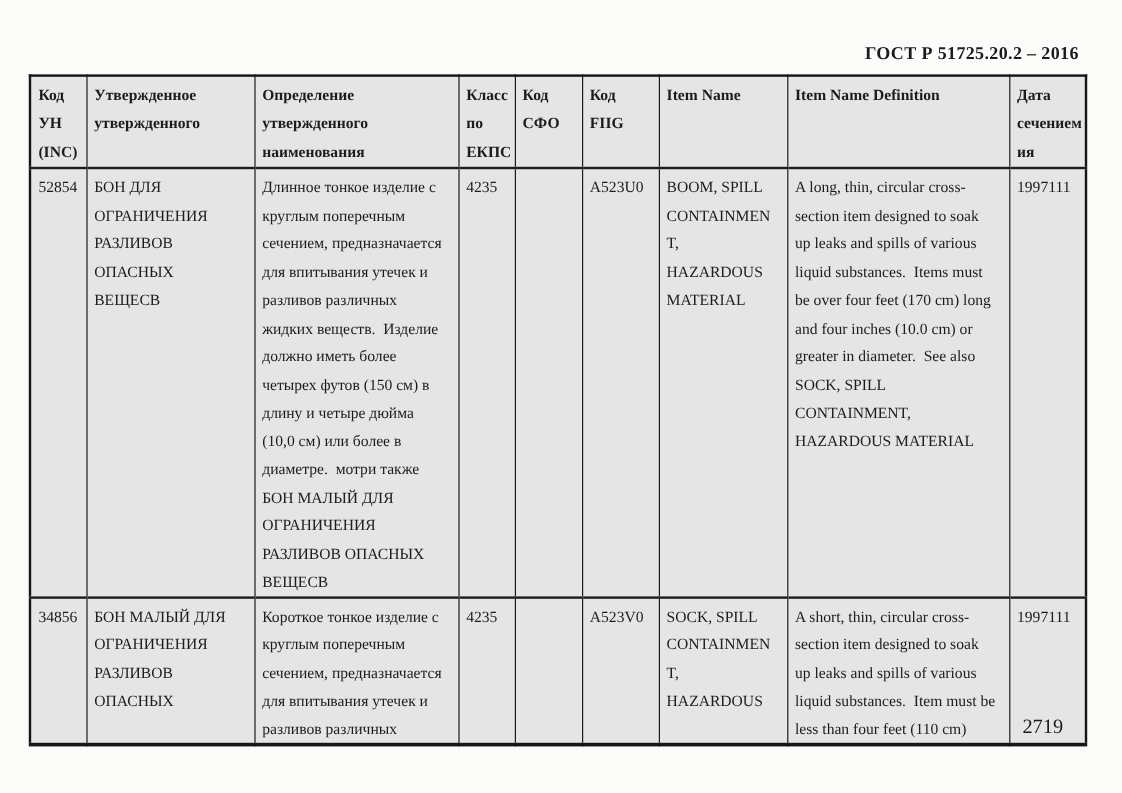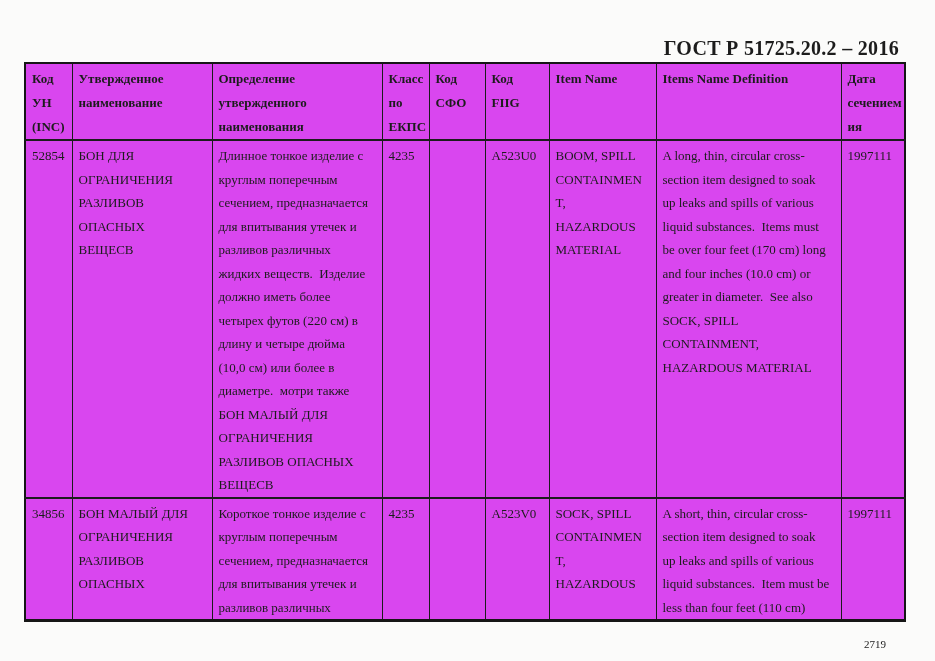--- a/index.html
+++ b/index.html
@@ -13,31 +13,31 @@
     position: relative;
     overflow: hidden;
     font-family: "Liberation Serif", "DejaVu Serif", serif;
     color: #1c1c1c;
   }
   .doc-title {
     position: absolute;
     top: 37px;
     right: 36px;
     font-weight: bold;
-    font-size: 20px;
+    font-size: 15px;
     letter-spacing: 0.3px;
     white-space: pre;
   }
   table.gost {
     position: absolute;
     left: 24px;
     top: 62px;
     border-collapse: collapse;
     table-layout: fixed;
-    background: #d946ef;
+    background: #e5e5e5;
     border: 2.5px solid #161616;
     border-bottom-width: 3px;
   }
   table.gost td {
     border: 1.5px solid #1c1c1c;
     vertical-align: top;
     padding: 3px 2px 0 6px;
     font-size: 13px;
     line-height: 23.5px;
     white-space: pre;
@@ -47,23 +47,23 @@
     font-weight: bold;
     line-height: 24px;
     border-bottom-width: 2px;
   }
   tr.r-head { height: 73px; }
   tr.r-1 { height: 351px; }
   tr.r-1 td { border-bottom-width: 2px; }
   tr.r-2 { height: 108px; }
   .page-number {
     position: absolute;
-    top: 638px;
+    top: 596px;
     right: 49px;
-    font-size: 11px;
+    font-size: 17px;
   }
 </style>
 </head>
 <body>
 
 <div class="doc-title">ГОСТ Р 51725.20.2 – 2016</div>
 
 <table class="gost">
   <colgroup>
     <col style="width:47px">
@@ -75,52 +75,52 @@
     <col style="width:107px">
     <col style="width:185px">
     <col style="width:62px">
   </colgroup>
   <tbody>
     <tr class="r-head">
       <td>Код
 УН
 (INC)</td>
       <td>Утвержденное
-наименование</td>
+утвержденного</td>
       <td>Определение
 утвержденного
 наименования</td>
       <td>Класс
 по
 ЕКПС</td>
       <td>Код
 СФО</td>
       <td>Код
 FIIG</td>
       <td>Item Name</td>
-      <td>Items Name Definition</td>
+      <td>Item Name Definition</td>
       <td>Дата
 сечением
 ия</td>
     </tr>
     <tr class="r-1">
       <td>52854</td>
       <td>БОН ДЛЯ
 ОГРАНИЧЕНИЯ
 РАЗЛИВОВ
 ОПАСНЫХ
 ВЕЩЕСВ</td>
       <td>Длинное тонкое изделие с
 круглым поперечным
 сечением, предназначается
 для впитывания утечек и
 разливов различных
 жидких веществ.  Изделие
 должно иметь более
-четырех футов (220 см) в
+четырех футов (150 см) в
 длину и четыре дюйма
 (10,0 см) или более в
 диаметре.  мотри также
 БОН МАЛЫЙ ДЛЯ
 ОГРАНИЧЕНИЯ
 РАЗЛИВОВ ОПАСНЫХ
 ВЕЩЕСВ</td>
       <td>4235</td>
       <td></td>
       <td>A523U0</td>

